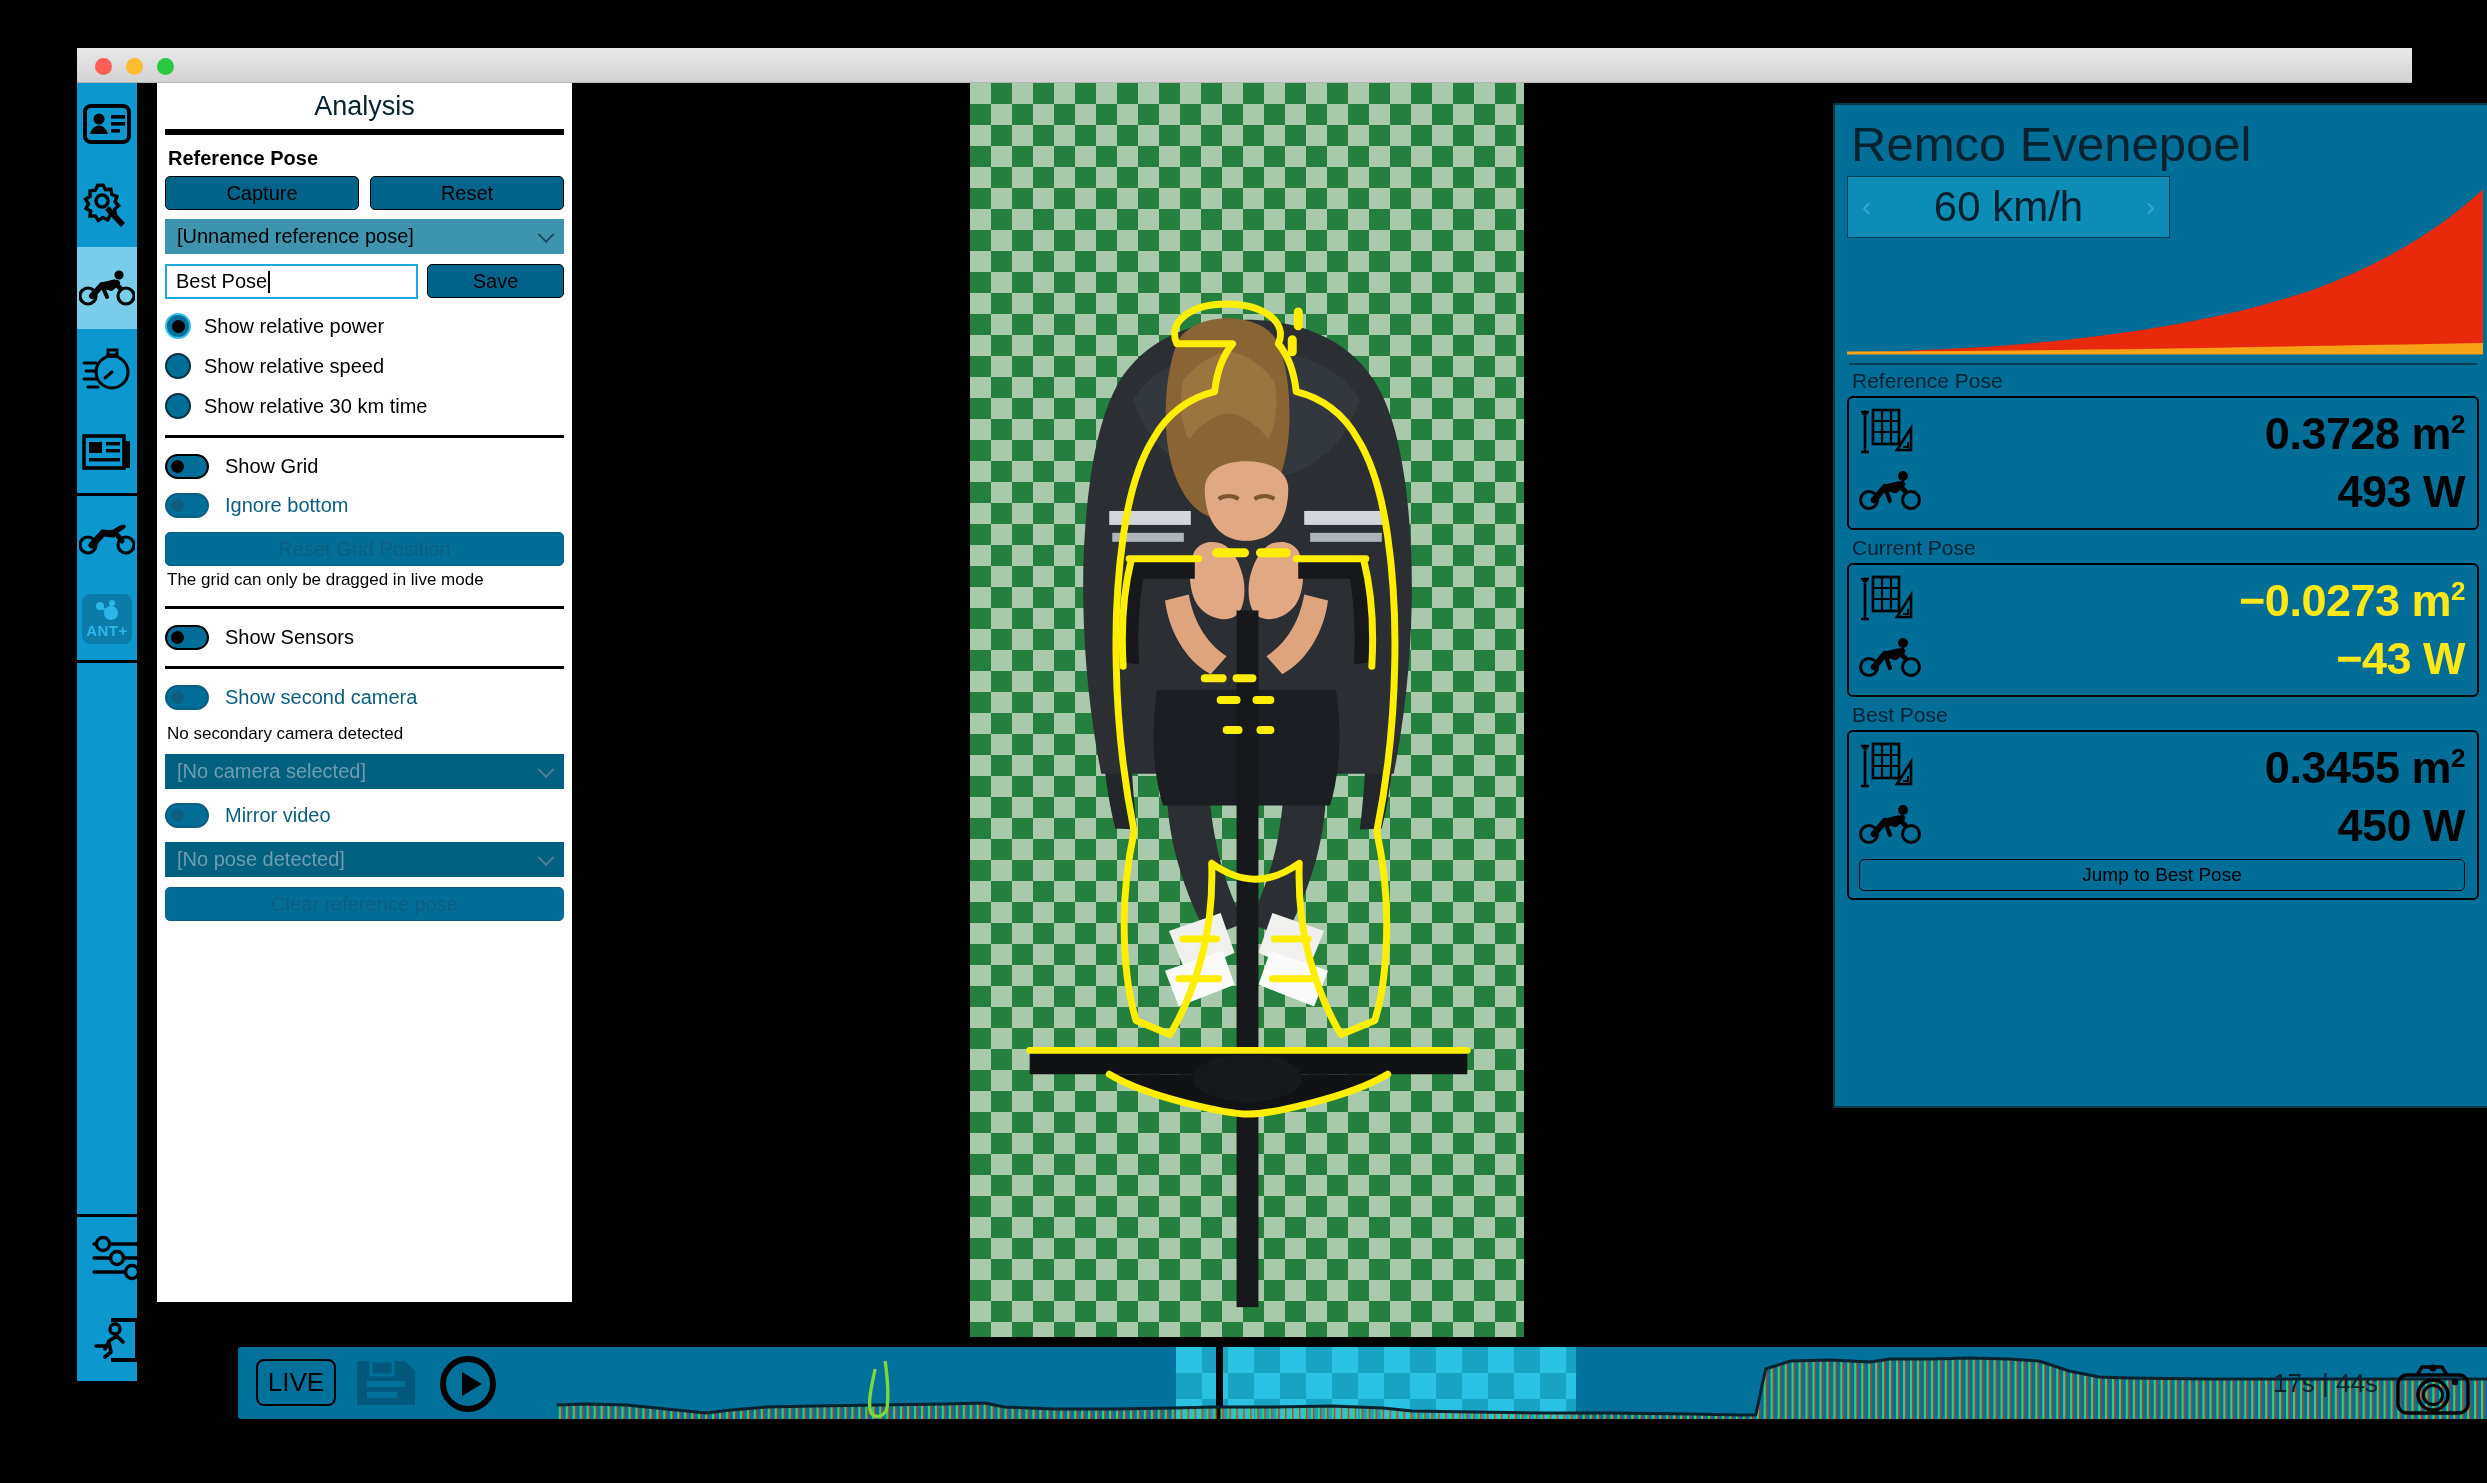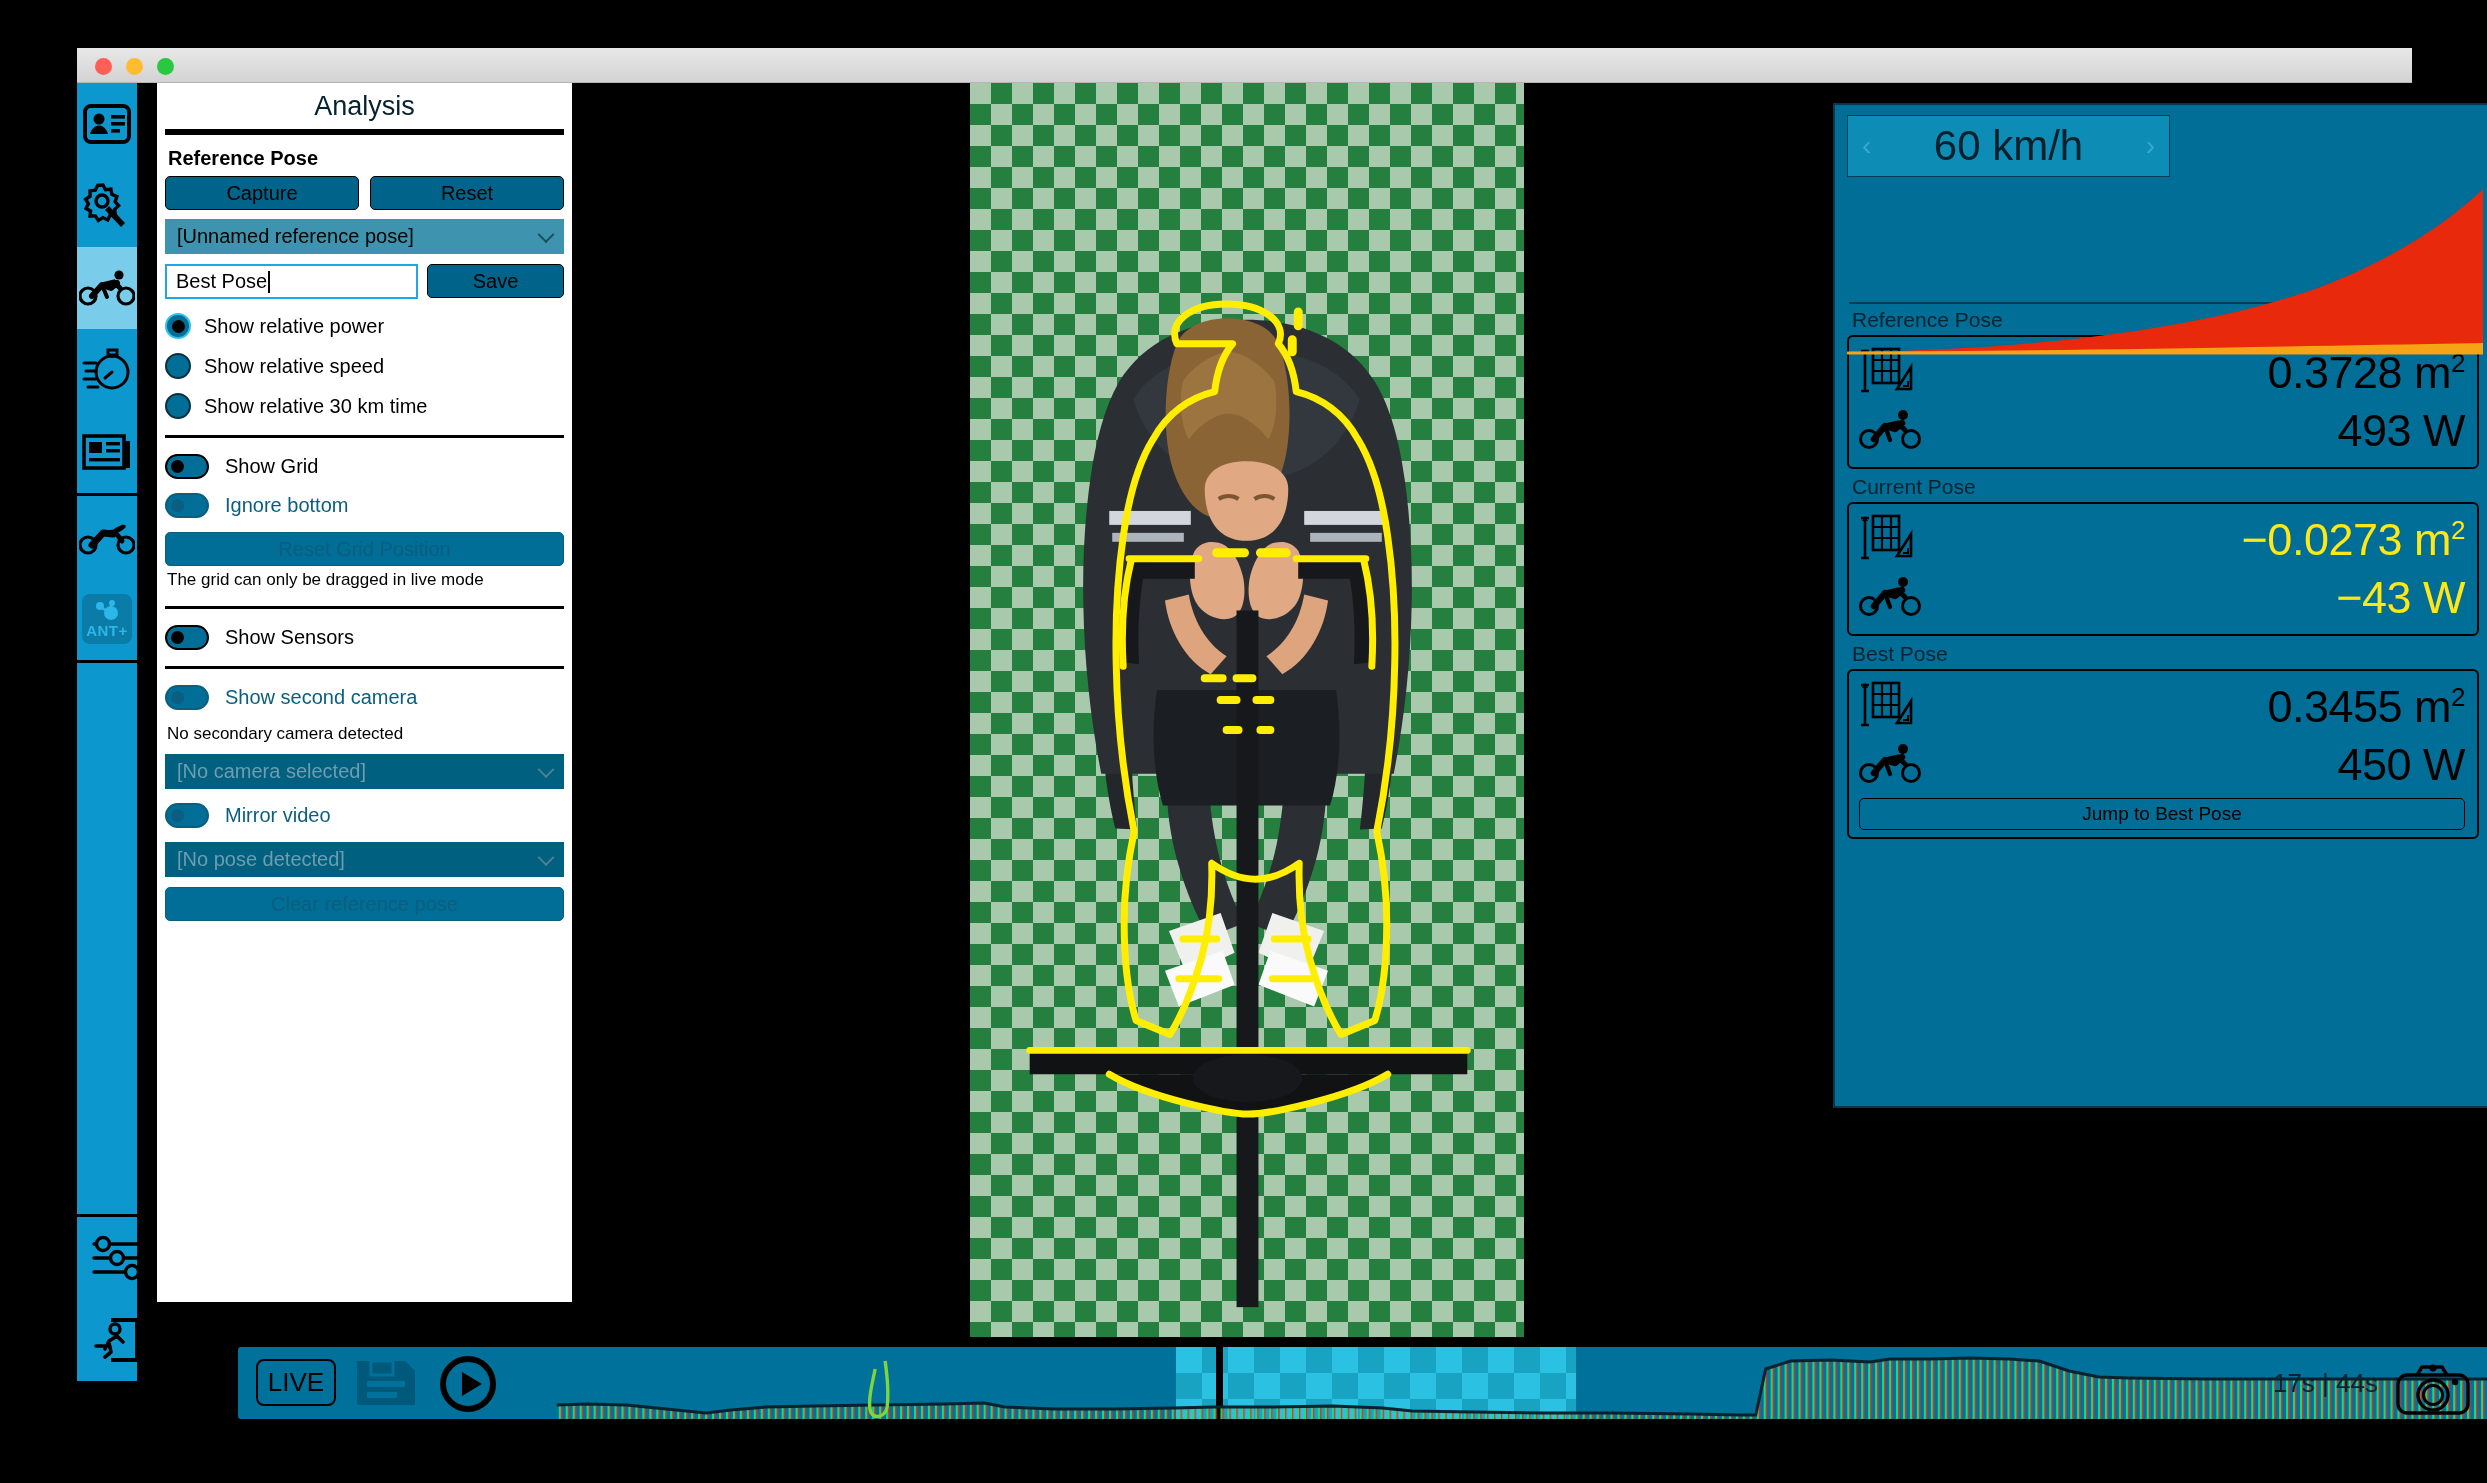--- a/index.html
+++ b/index.html
@@ -152,21 +152,21 @@
   .speed-val { font-size: 42px; color: #04202c; flex: 1; text-align: center; }
   .speed-arrow { font-size: 28px; color: #3aa9cd; }
   .hud-chart { position: absolute; left: 12px; right: 12px; top: 76px; height: 179px; z-index: 1; }
   .hud-divider { height: 2px; background: #0a3c4f; margin: 10px 2px 4px; }
   .card-label { font-size: 21px; color: #06222f; margin: 4px 0 3px 5px; }
   .card {
     border: 2px solid #000; border-radius: 6px; padding: 7px 12px 7px 10px;
     margin-bottom: 6px;
   }
   .card-line { display: flex; align-items: center; justify-content: space-between; height: 58px; }
-  .card-val { font-size: 45px; font-weight: normal; color: #000; letter-spacing: -0.5px; }
+  .card-val { font-size: 45px; font-weight: bold; color: #000; letter-spacing: -0.5px; }
   .card-val.alert { color: #ffe816; }
   .card-val sup { font-size: 26px; vertical-align: super; }
   .jump-btn {
     margin-top: 4px; height: 32px; border: 1.5px solid #000; border-radius: 5px;
     display: flex; align-items: center; justify-content: center;
     font-size: 19px; color: #000; cursor: pointer;
   }
 
   
   .bottombar {
@@ -465,20 +465,21 @@
       </div>
     </div>
 
     <div class="hud">
       <svg class="hud-chart" viewBox="0 0 640 180" preserveAspectRatio="none">
         <path d="M0 172 C180 170, 360 150, 480 105 C560 74, 610 36, 640 8 L640 172 Z" fill="#e8290c"></path>
         <path d="M0 172 C180 171, 360 168, 640 163 L640 172 Z" fill="#f6a315"></path>
         <path d="M0 173 H640" stroke="#f6a315" stroke-width="3" fill="none"></path>
       </svg>
 
+      <div class="hud-name">Remco Evenepoel</div>
 
       <div class="speed-box">
         <span class="speed-arrow">‹</span>
         <span class="speed-val">60 km/h</span>
         <span class="speed-arrow">›</span>
       </div>
 
       <div style="height:115px"></div>
       <div class="hud-divider"></div>
 

